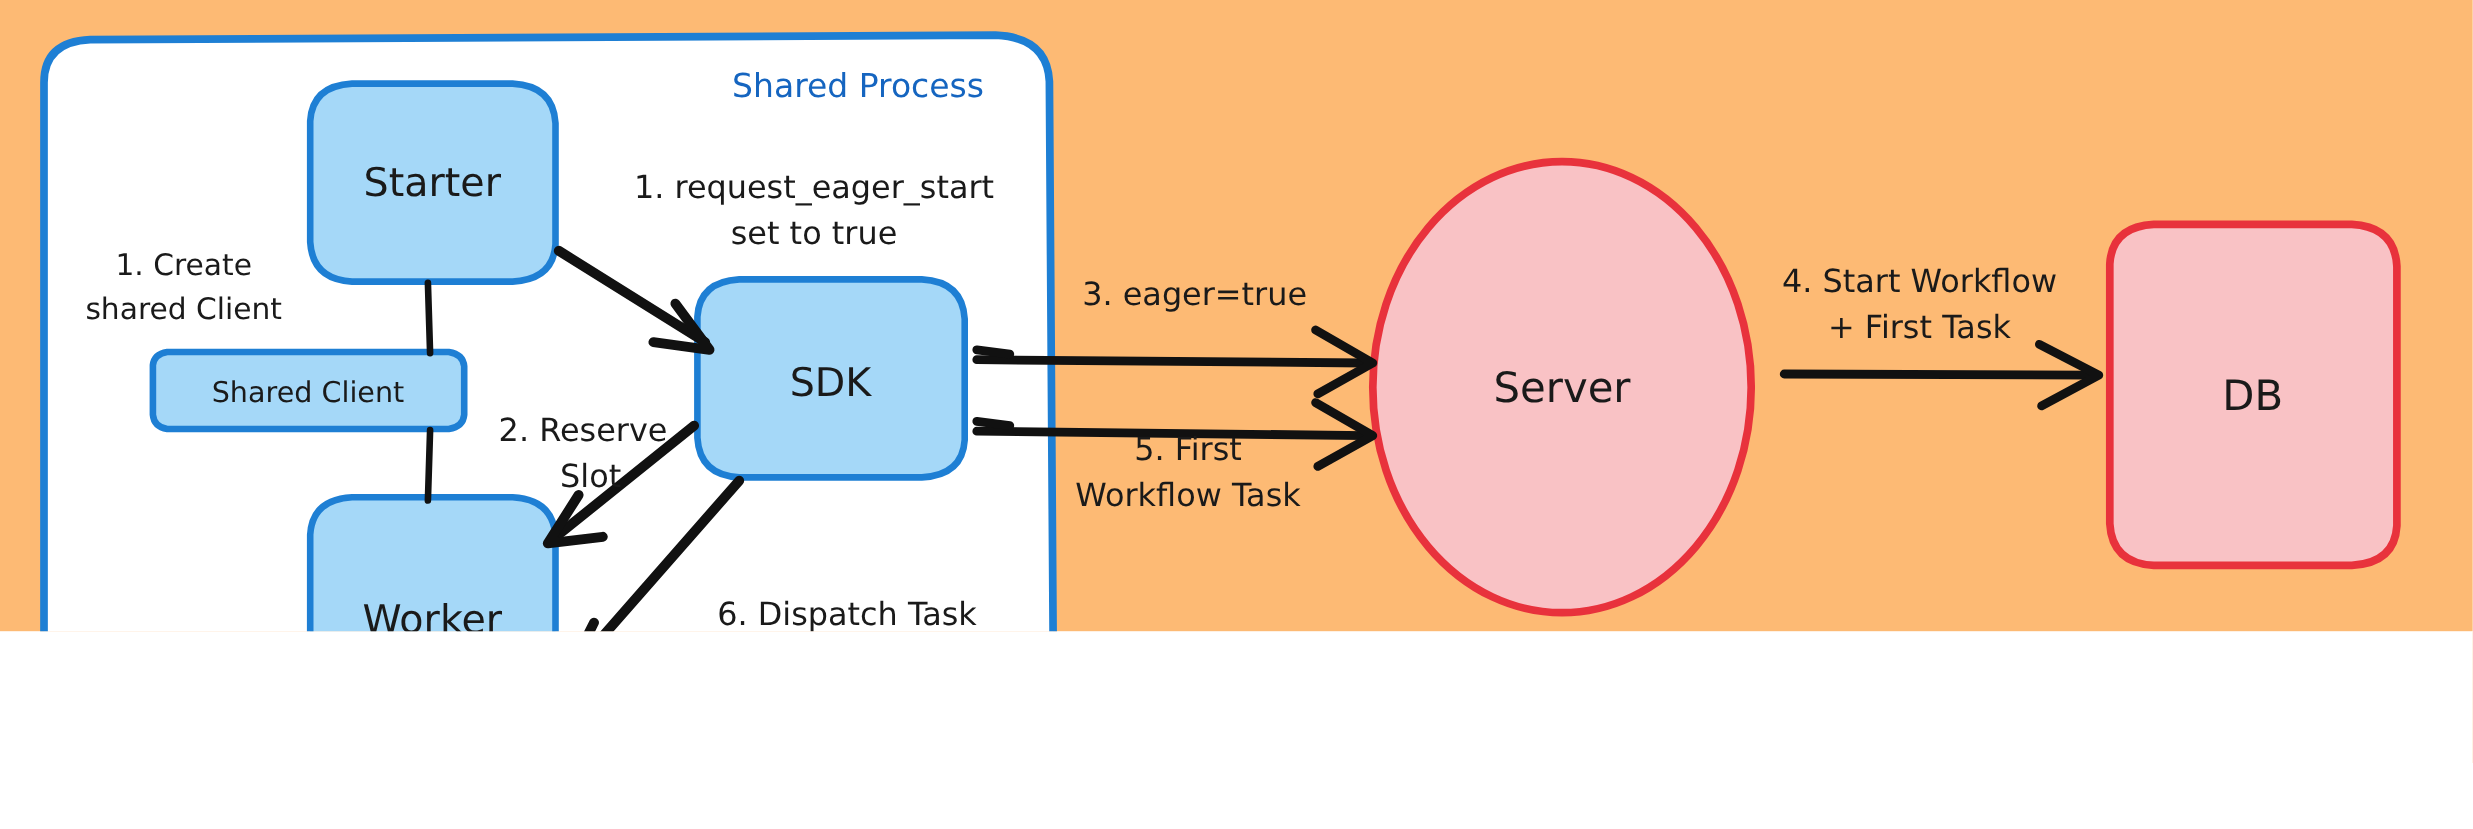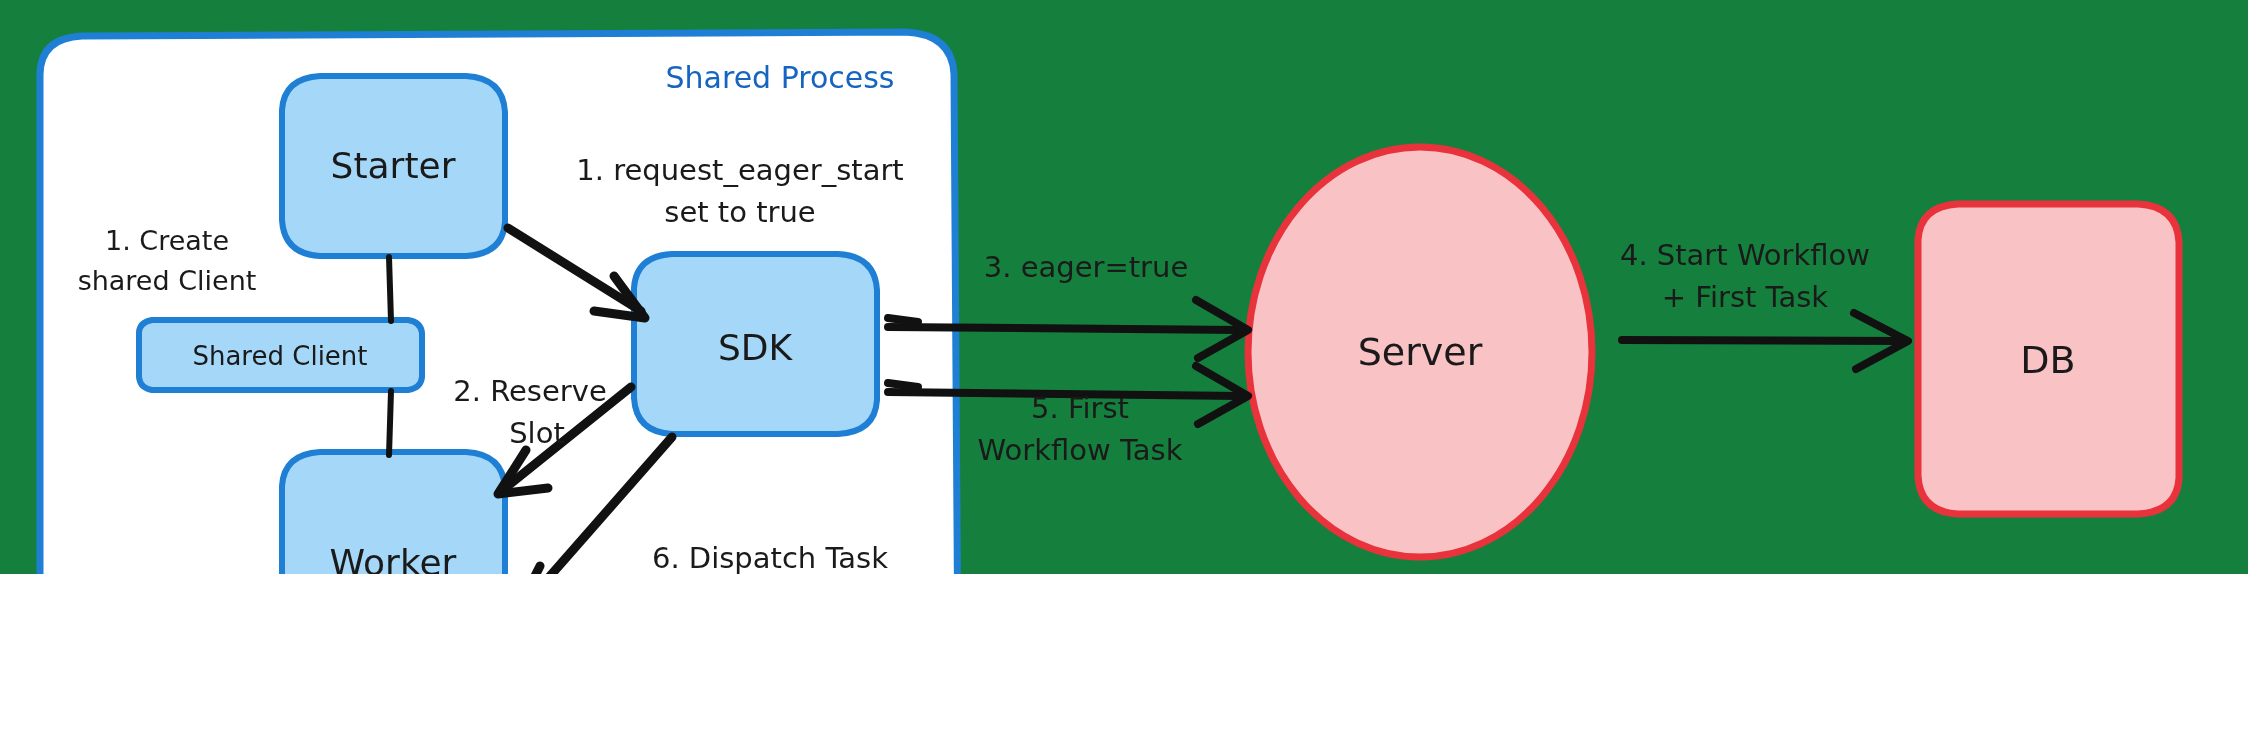--- a/index.html
+++ b/index.html
@@ -7,21 +7,21 @@
     padding: 0;
     background: #ffffff;
   }
   body {
     font-family: "DejaVu Sans", sans-serif;
   }
   #canvas {
     position: relative;
     width: 2248px;
     height: 574px;
-    background: #15803d;
+    background: #fdba74;
     overflow: hidden;
   }
   svg.layer {
     position: absolute;
     left: 0;
     top: 0;
     width: 2248px;
     height: 754px;
   }
   .node-label {

